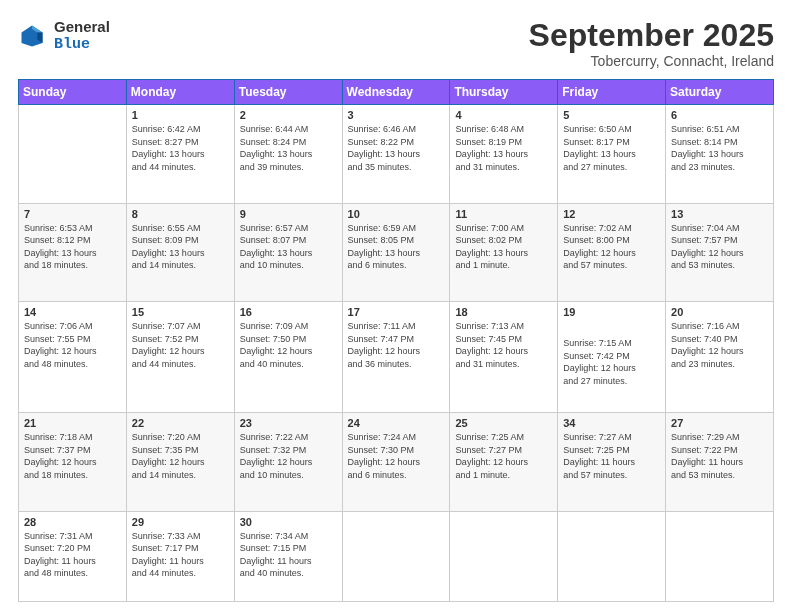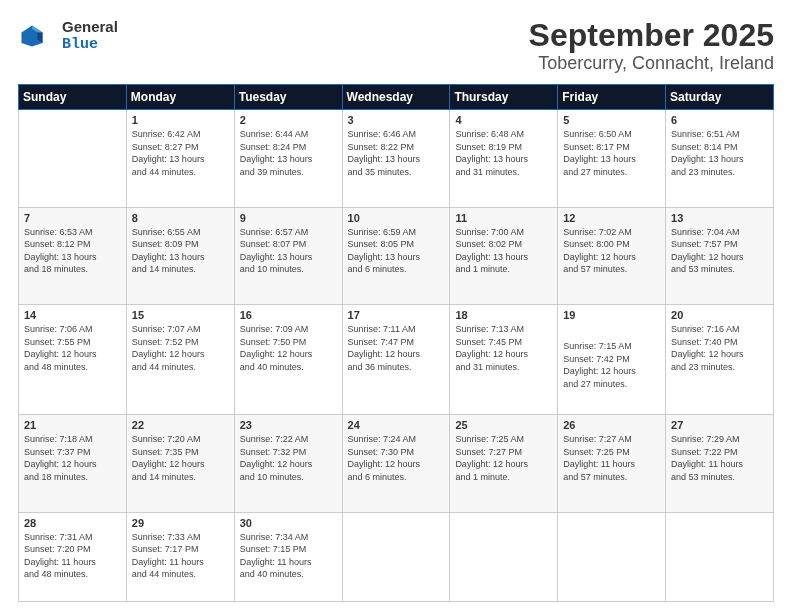--- a/index.html
+++ b/index.html
@@ -19,21 +19,21 @@
     }
     .header {
       display: flex;
       justify-content: space-between;
       align-items: flex-start;
       margin-bottom: 10px;
     }
     .logo {
       display: flex;
       align-items: center;
-      gap: 16px;
+      gap: 8px;
     }
     .logo-text {
       font-size: 15px;
       font-weight: bold;
       line-height: 1.2;
     }
     .logo-general { color: #333; }
     .logo-blue { color: #1a6bb5; font-family: Liberation Mono, monospace; }
     .logo-icon {
       width: 28px;
@@ -42,31 +42,31 @@
     .title-area {
       text-align: right;
     }
     .month-title {
       font-size: 32px;
       font-weight: bold;
       color: #333;
       line-height: 1.1;
     }
     .location {
-      font-size: 18px;
+      font-size: 14px;
       color: #555;
     }
     .calendar {
       flex: 1;
       border-collapse: collapse;
       width: 100%;
       table-layout: fixed;
     }
     .calendar th {
-      background: #0f172a;
+      background: #8b5cf6;
       color: white;
       font-size: 12px;
       font-weight: bold;
       padding: 5px 4px;
       text-align: left;
       border: 1px solid #1a6bb5;
     }
     .calendar td {
       border: 1px solid #ccc;
       vertical-align: top;
@@ -311,21 +311,21 @@
 and 6 minutes.</div>
           </td>
           <td>
             <span class="day-num">25</span>
             <div class="day-info" style="white-space: pre-line;">Sunrise: 7:25 AM
 Sunset: 7:27 PM
 Daylight: 12 hours
 and 1 minute.</div>
           </td>
           <td>
-            <span class="day-num">26</span>
+            <span class="day-num">34</span>
             <div class="day-info" style="white-space: pre-line;">Sunrise: 7:27 AM
 Sunset: 7:25 PM
 Daylight: 11 hours
 and 57 minutes.</div>
           </td>
           <td>
             <span class="day-num">27</span>
             <div class="day-info" style="white-space: pre-line;">Sunrise: 7:29 AM
 Sunset: 7:22 PM
 Daylight: 11 hours

